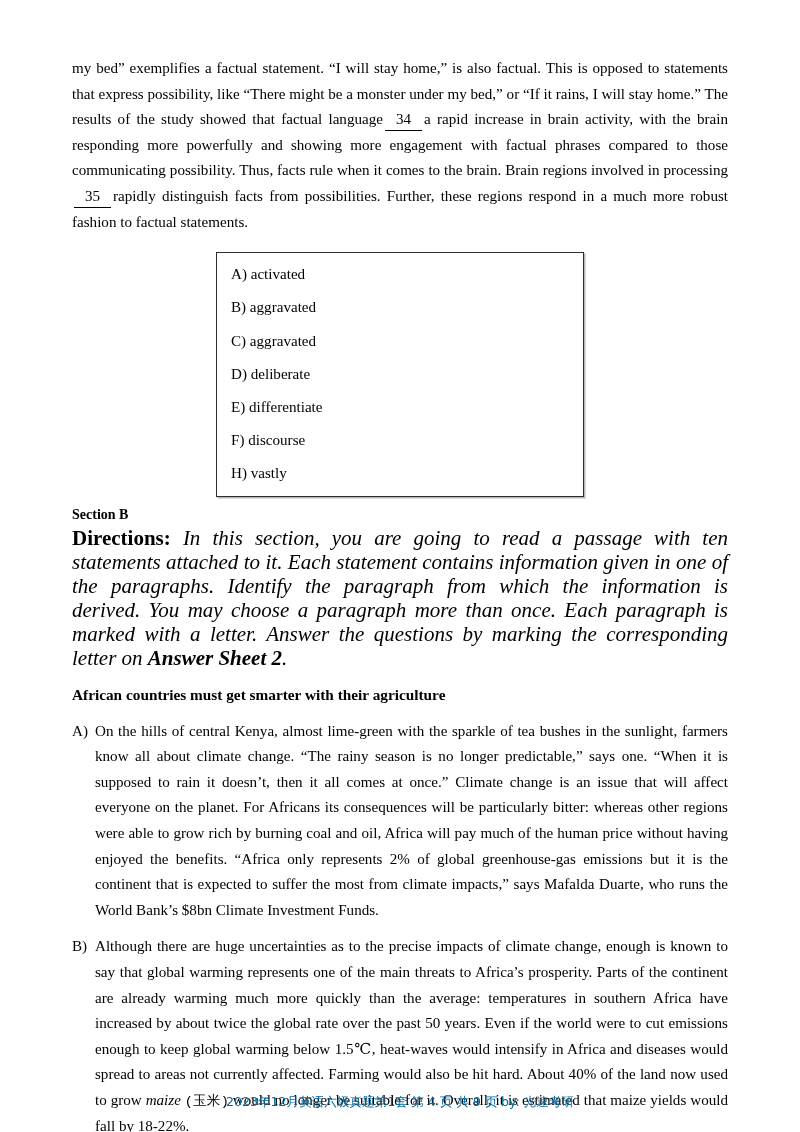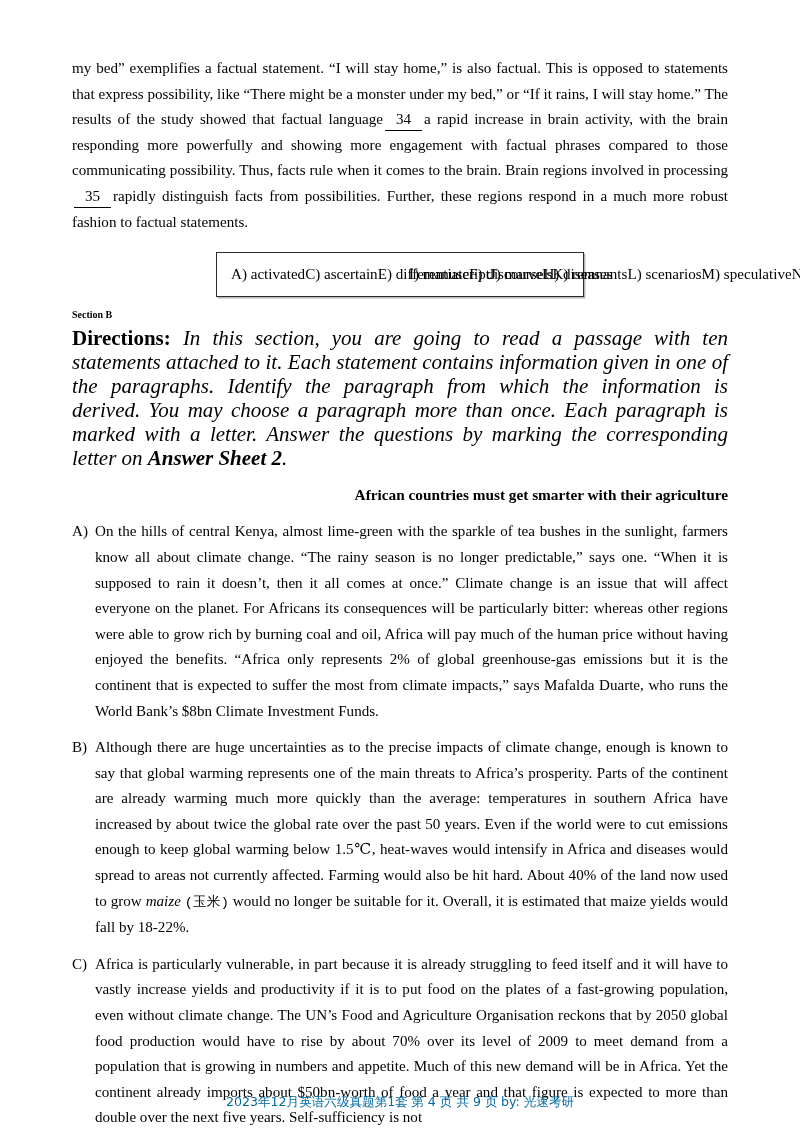--- a/index.html
+++ b/index.html
@@ -53,33 +53,34 @@
   .wordbank {
     box-sizing: border-box;
     width: 368px;
     border: 1.3px solid #2c2c2c;
     box-shadow: 1.5px 1.5px 0 0 #b8b8b8;
     padding: 9px 0 9px 14px;
     display: flex;
   }
   .wordbank-col {
     display: flex;
-    flex-direction: row;
+    flex-direction: column;
+    gap: 8px;
   }
   .wordbank-col.left { width: 178px; }
   .wordbank-col.right { width: 168px; }
   .wordbank-item {
     font-size: 15.1px;
     line-height: 25.2px;
     white-space: nowrap;
   }
   
   .section-heading {
     font-weight: bold;
-    font-size: 10px;
+    font-size: 14px;
     line-height: 22px;
     margin-top: 7px;
   }
   .directions {
     font-size: 21px;
     line-height: 24px;
     text-align: justify;
     margin: 0;
   }
   .directions .label {
@@ -88,21 +89,21 @@
   }
   .directions .dir-text {
     font-style: italic;
   }
   .directions .answer-sheet {
     font-style: italic;
     font-weight: bold;
   }
   
   .passage-title {
-    text-align: right;
+    text-align: left;
     font-weight: bold;
     font-size: 15.3px;
     line-height: 26px;
     margin-top: 12px;
   }
   
   .para {
     display: flex;
     margin-top: 11px;
   }
@@ -137,33 +138,26 @@
 <body>
 
 <div class="page">
 
   <p class="body-text" id="cloze-paragraph"><span>my bed” exemplifies a factual statement. “I will stay home,” is also factual. This is opposed to statements that express possibility, like “There might be a monster under my bed,” or “If it rains, I will stay home.” The results of the study showed that factual language</span><span class="blank">34</span><span>a rapid increase in brain activity, with the brain responding more powerfully and showing more engagement with factual phrases compared to those communicating possibility. Thus, facts rule when it comes to the brain. Brain regions involved in processing</span><span class="blank">35</span><span>rapidly distinguish facts from possibilities. Further, these regions respond in a much more robust fashion to factual statements.</span></p>
 
   <div class="wordbank-wrap">
     <div class="wordbank">
       <div class="wordbank-col left">
         <div class="wordbank-item">A) activated</div>
-        <div class="wordbank-item">C) ascertain</div>
+        <div class="wordbank-item">B) aggravated</div>
+        <div class="wordbank-item">C) aggravated</div>
+        <div class="wordbank-item">D) deliberate</div>
         <div class="wordbank-item">E) differentiate</div>
         <div class="wordbank-item">F) discourse</div>
-        <div class="wordbank-item">H) diseases</div>
-      </div>
-      <div class="wordbank-col right">
-        <div class="wordbank-item">I) manuscript</div>
-        <div class="wordbank-item">J) marvels</div>
-        <div class="wordbank-item">K) remnants</div>
-        <div class="wordbank-item">L) scenarios</div>
-        <div class="wordbank-item">M) speculative</div>
-        <div class="wordbank-item">N) unanimous</div>
-        <div class="wordbank-item">0) uncertainty</div>
+        <div class="wordbank-item">H) vastly</div>
       </div>
     </div>
   </div>
 
   <div class="section-heading">Section B</div>
 
   <p class="directions"><span class="label">Directions:</span><span class="dir-text"> <span>In this section, you are going to read a passage with ten statements attached to it. Each statement contains information given in one of the paragraphs. Identify the paragraph from which the information is derived. You may choose a paragraph more than once. Each paragraph is marked with a letter. Answer the questions by marking the corresponding letter on</span> <span class="answer-sheet">Answer Sheet 2</span><span>.</span></span></p>
 
   <div class="passage-title">African countries must get smarter with their agriculture</div>
 

